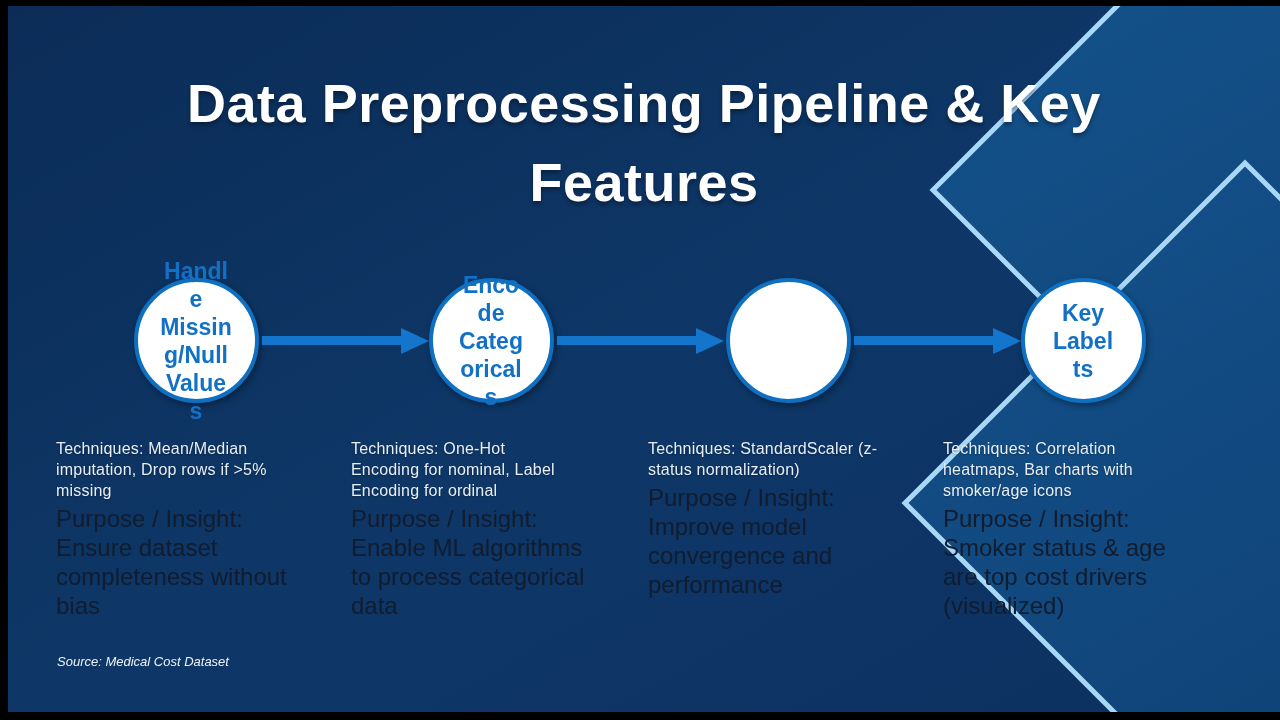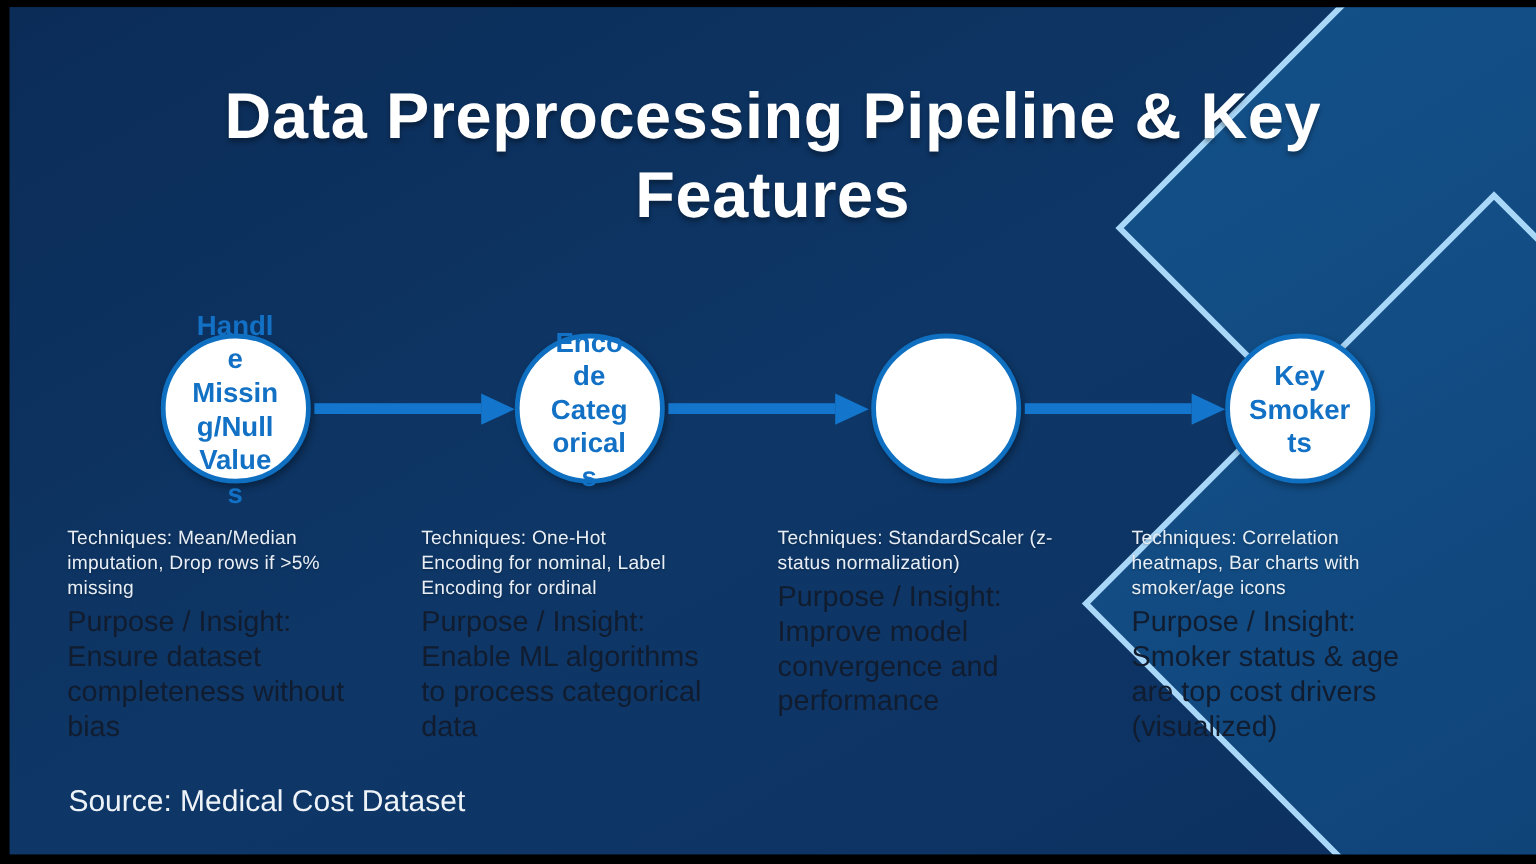--- a/index.html
+++ b/index.html
@@ -35,21 +35,21 @@
   .title {
     position: absolute;
     top: 58px;
     left: 0;
     width: 100%;
     margin: 0;
     text-align: center;
     color: #ffffff;
     font-size: 54px;
     font-weight: 700;
-    line-height: 66px;
+    line-height: 79px;
     letter-spacing: 0.5px;
     white-space: pre-line;
     text-shadow: 0 3px 4px rgba(0,0,0,0.35);
   }
   .step-circle {
     position: absolute;
     top: 272px;
     width: 125px;
     height: 125px;
     border-radius: 50%;
@@ -105,21 +105,22 @@
     color: #111c2f;
     font-size: 24px;
     line-height: 29px;
     white-space: pre-line;
   }
   .source-note {
     position: absolute;
     left: 49px;
     top: 648px;
     color: #eef3f8;
-    font-size: 25px;
+    font-size: 13px;
+    font-style: italic;
   }
 </style>
 </head>
 <body>
 
 <div class="frame">
   <div class="slide">
 
     <svg class="bg-svg" viewBox="0 0 1272 706" preserveAspectRatio="none">
       <defs>
@@ -162,21 +163,21 @@
 Missin
 g/Null
 Value
 s</div>
     <div class="step-label" style="left:413px">Enco
 de
 Categ
 orical
 s</div>
     <div class="step-label" style="left:1005px">Key
-Smoker
+Label
 ts</div>
 
     <div class="col" style="left:48px">
       <div class="tech">Techniques: Mean/Median
 imputation, Drop rows if &gt;5%
 missing</div>
       <div class="purpose">Purpose / Insight:
 Ensure dataset
 completeness without
 bias</div>

